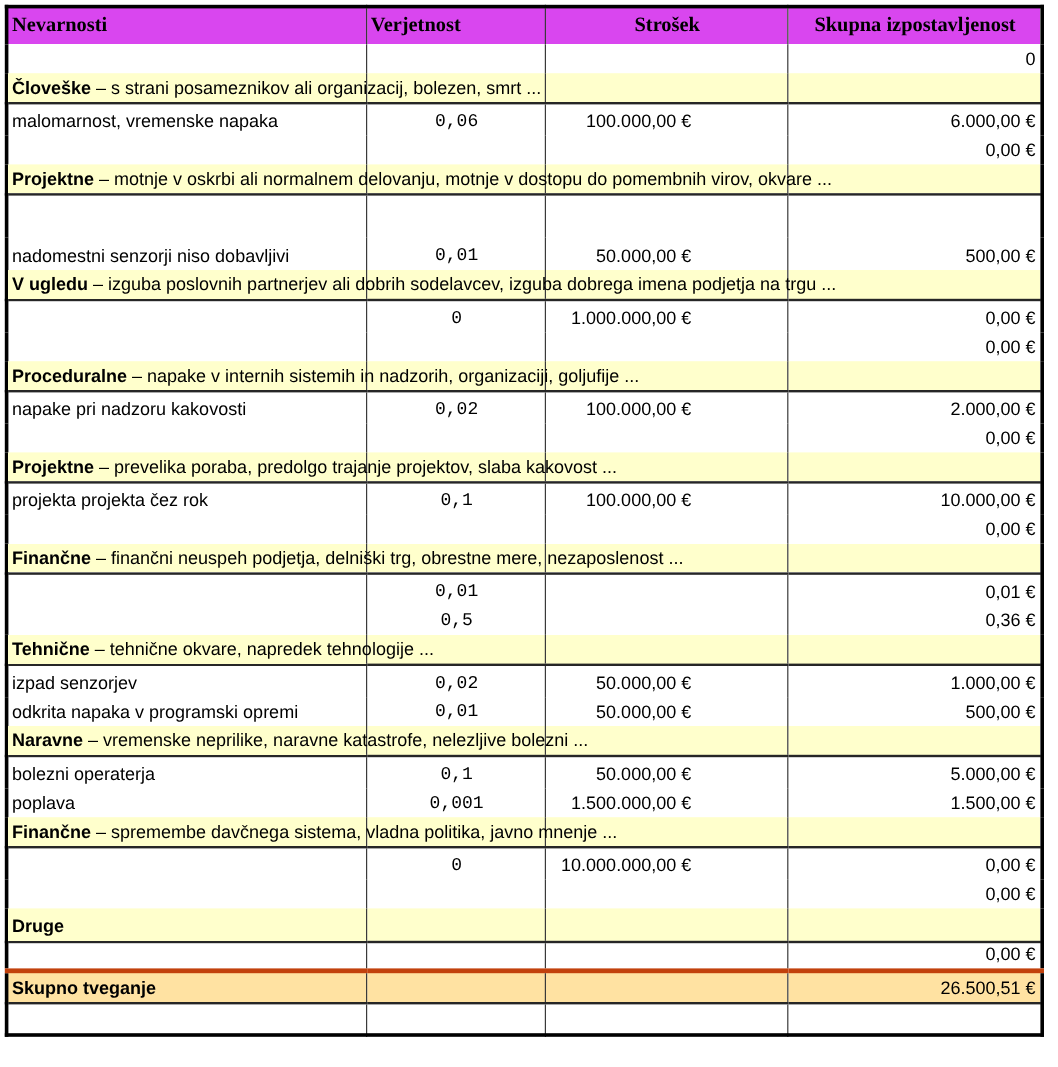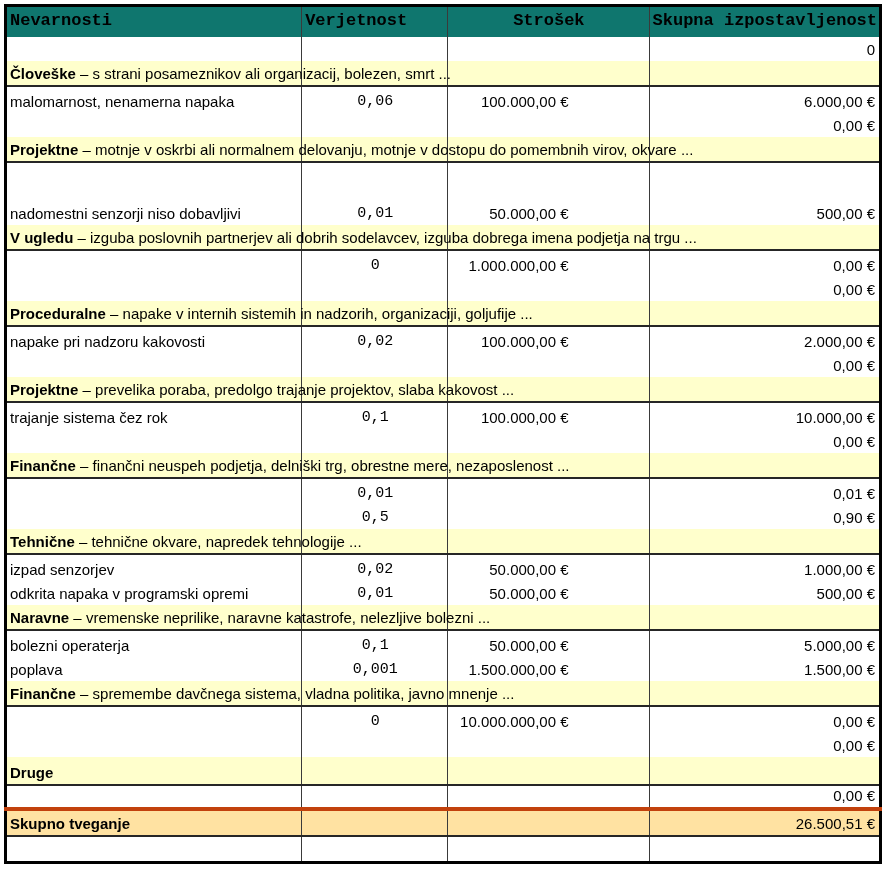--- a/index.html
+++ b/index.html
@@ -24,22 +24,22 @@
   tr.hdr{height:31px;}
   tr.d1{height:27px;}
   tr.d2{height:24px;}
   tr.sec{height:25px;}
   tr.tall{height:36px;}
   tr.druge{height:28px;}
   tr.total{height:27px;}
   tr.last{height:27px;}
   
   tr.hdr td{
-    background:#0f766e;
-    font-family:Liberation Mono, monospace;
+    background:#d946ef;
+    font-family:Liberation Serif, serif;
     font-weight:bold;font-size:17px;vertical-align:middle;
     padding-bottom:2px;
   }
   .c-hdr-center{text-align:center;}
   
   tr.sec td, tr.druge td{
     background:#FFFFCC;
     border-bottom:2px solid #262626;
   }
   td.sec-main{position:relative;overflow:visible;text-decoration:underline;}
@@ -90,21 +90,21 @@
     <tr class="sec">
       <td class="sec-main">
         <span class="sec-text"><b>Človeške</b><span> – s strani posameznikov ali organizacij, bolezen, smrt ...</span></span>
       </td>
       <td></td>
       <td></td>
       <td></td>
     </tr>
 
     <tr class="d1">
-      <td class="c-name">malomarnost, nenamerna napaka</td>
+      <td class="c-name">malomarnost, vremenske napaka</td>
       <td class="c-prob">0,06</td>
       <td class="c-cost">100.000,00 €</td>
       <td class="c-exp">6.000,00 €</td>
     </tr>
 
     <tr class="d2">
       <td class="c-name"></td>
       <td class="c-prob"></td>
       <td class="c-cost"></td>
       <td class="c-exp">0,00 €</td>
@@ -182,21 +182,21 @@
     <tr class="sec">
       <td class="sec-main">
         <span class="sec-text"><b>Projektne</b><span> – prevelika poraba, predolgo trajanje projektov, slaba kakovost ...</span></span>
       </td>
       <td></td>
       <td></td>
       <td></td>
     </tr>
 
     <tr class="d1">
-      <td class="c-name">trajanje sistema čez rok</td>
+      <td class="c-name">projekta projekta čez rok</td>
       <td class="c-prob">0,1</td>
       <td class="c-cost">100.000,00 €</td>
       <td class="c-exp">10.000,00 €</td>
     </tr>
 
     <tr class="d2">
       <td class="c-name"></td>
       <td class="c-prob"></td>
       <td class="c-cost"></td>
       <td class="c-exp">0,00 €</td>
@@ -215,21 +215,21 @@
       <td class="c-name"></td>
       <td class="c-prob">0,01</td>
       <td class="c-cost"></td>
       <td class="c-exp">0,01 €</td>
     </tr>
 
     <tr class="d2">
       <td class="c-name"></td>
       <td class="c-prob">0,5</td>
       <td class="c-cost"></td>
-      <td class="c-exp">0,90 €</td>
+      <td class="c-exp">0,36 €</td>
     </tr>
 
     <tr class="sec">
       <td class="sec-main">
         <span class="sec-text"><b>Tehnične</b><span> – tehnične okvare, napredek tehnologije ...</span></span>
       </td>
       <td></td>
       <td></td>
       <td></td>
     </tr>

